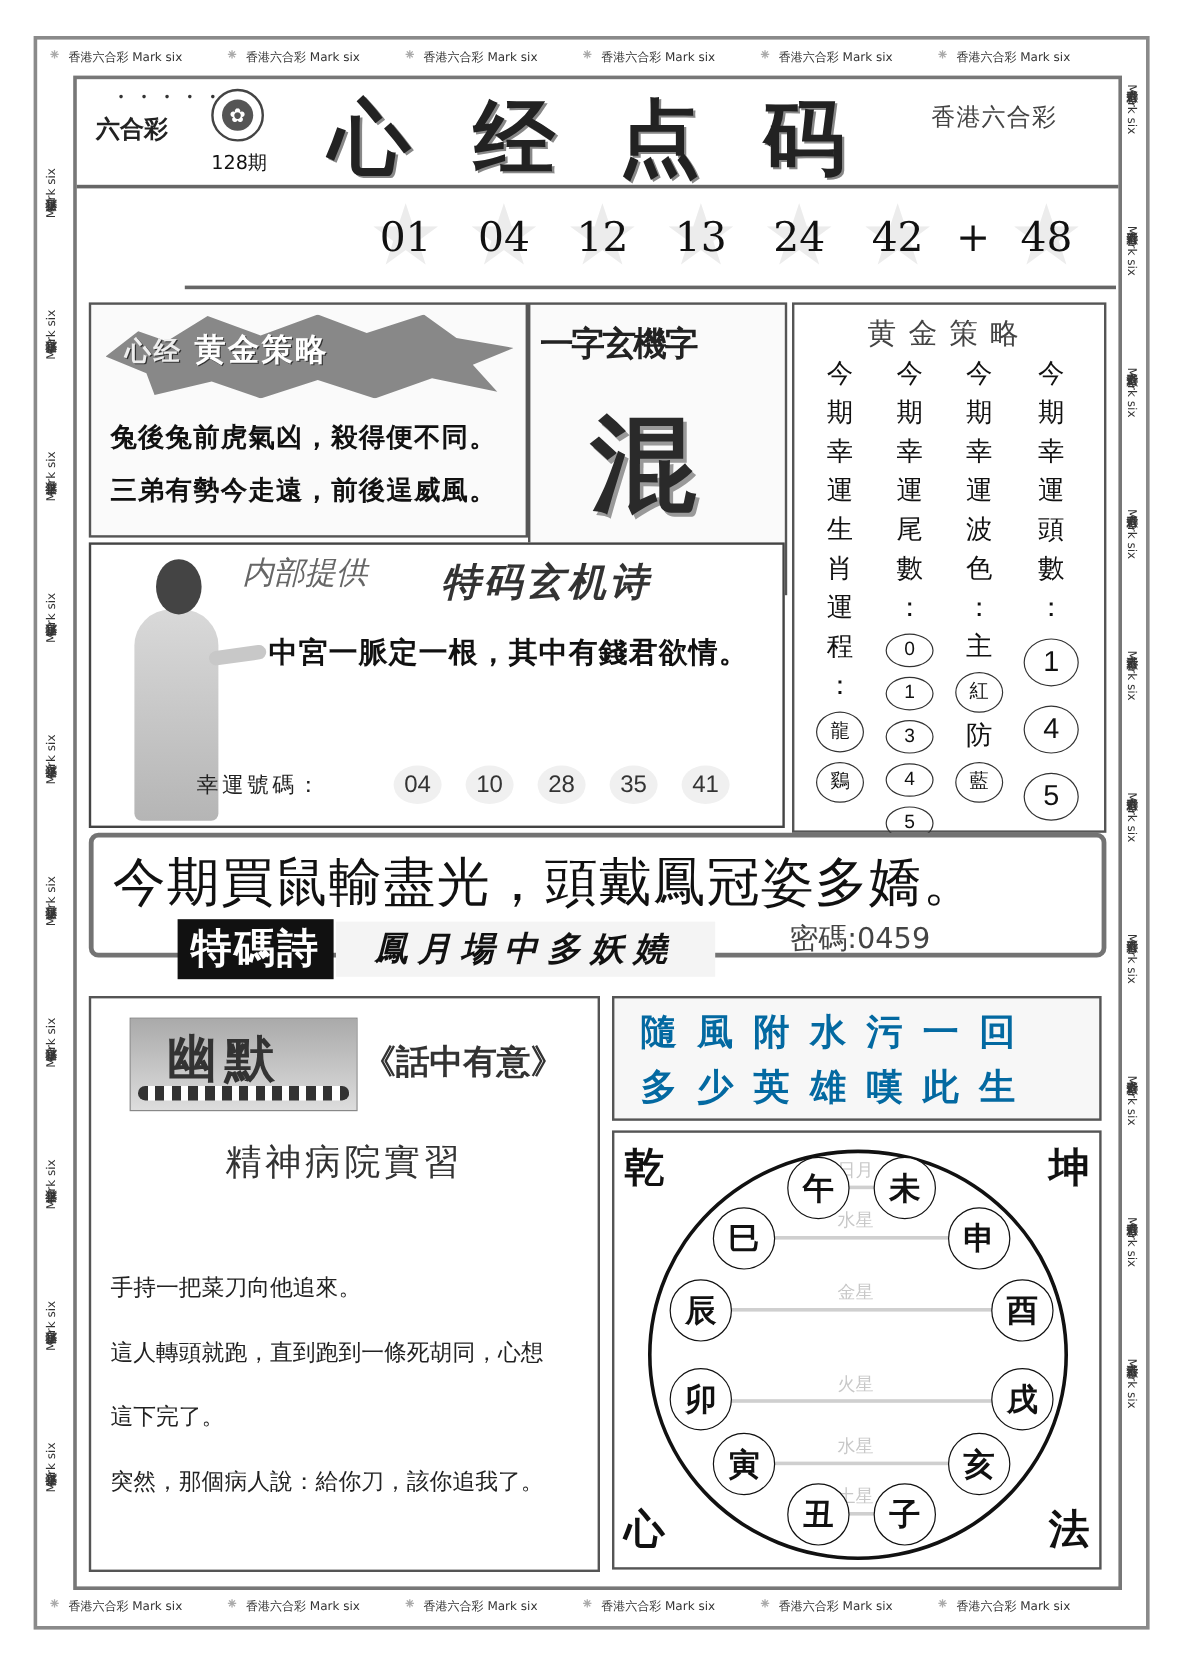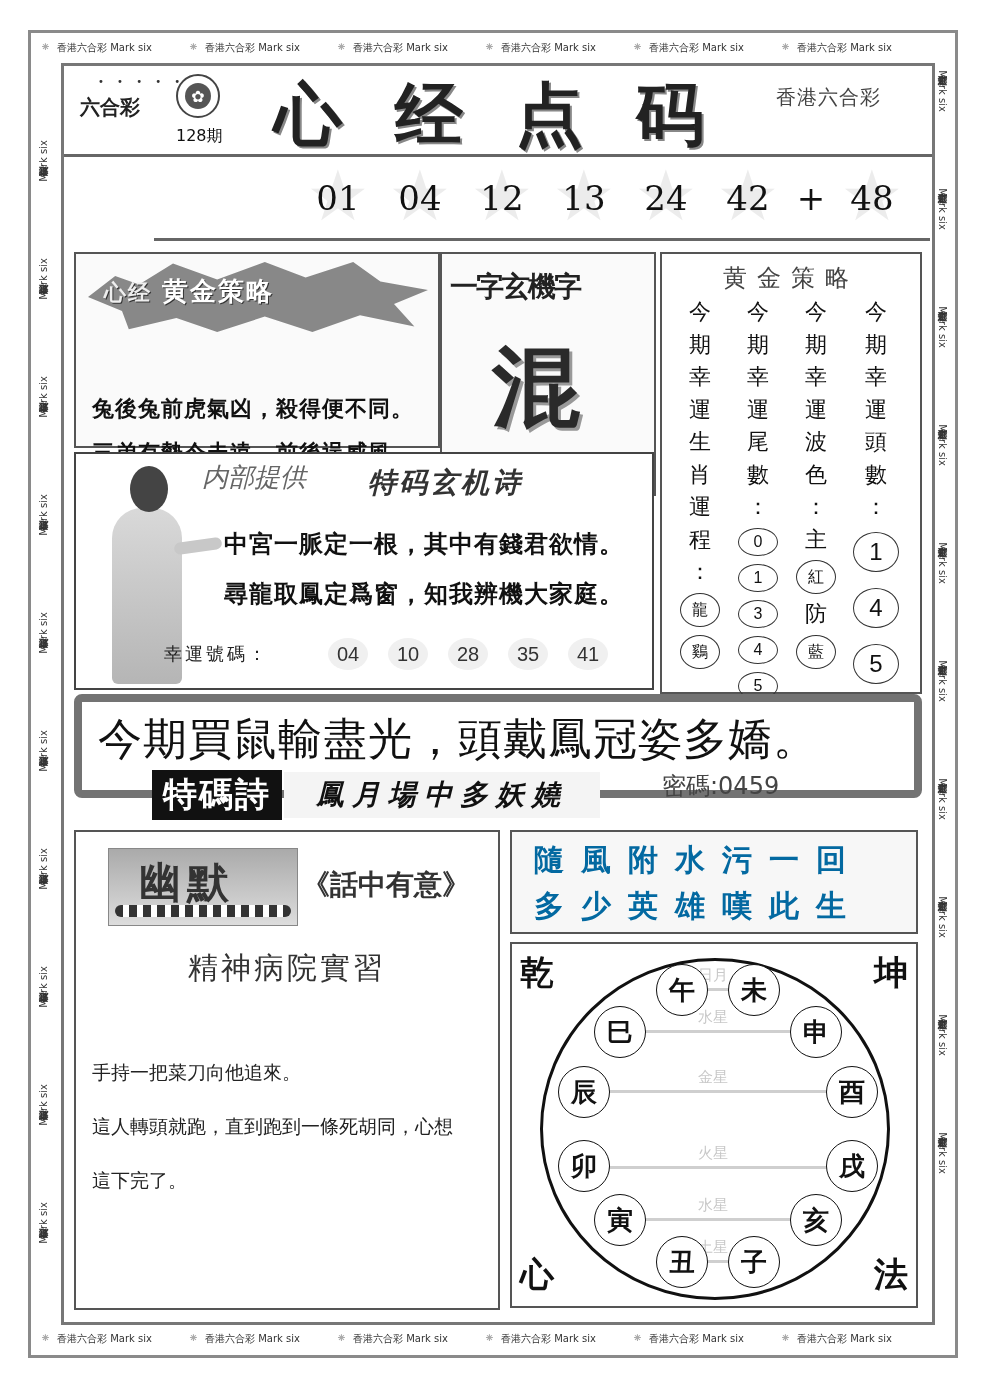--- a/index.html
+++ b/index.html
@@ -32,50 +32,50 @@
   .num::before{content:"\2605";position:absolute;left:50%;top:50%;transform:translate(-50%,-52%);font-size:70px;color:#ececec;z-index:0;}
   .num span{position:relative;z-index:1;}
   .plus{width:30px;text-align:center;margin-right:12px;}
   .numbers-rule{position:absolute;left:90px;top:172px;width:776px;height:3px;background:#666;}
   
   .box{position:absolute;border:2px solid #555;box-sizing:border-box;background:#fafafa;}
   .gold{left:10px;top:186px;width:366px;height:196px;}
   .gold-banner{position:absolute;left:12px;top:8px;width:340px;height:70px;background:#888;clip-path:polygon(0 50%,8% 20%,15% 32%,25% 2%,38% 25%,52% 0,64% 22%,78% 0,86% 28%,100% 40%,90% 60%,96% 92%,80% 76%,66% 100%,52% 78%,38% 100%,26% 80%,12% 96%,10% 70%);}
   .gold-banner-text{position:absolute;left:28px;top:20px;font-size:26px;color:#fff;font-weight:bold;text-shadow:1px 1px 0 #333;letter-spacing:2px;}
   .gold-banner-text .small{font-size:22px;color:#eee;margin-right:10px;}
-  .gold-line{position:absolute;left:16px;font-family:"DejaVu Serif",serif;font-size:22px;font-weight:bold;color:#111;letter-spacing:1px;margin-top:44px;}
+  .gold-line{position:absolute;left:16px;font-family:"DejaVu Serif",serif;font-size:22px;font-weight:bold;color:#111;letter-spacing:1px;}
   .gold-line.l1{top:96px;}
   .gold-line.l2{top:140px;}
   .mystic{left:376px;top:186px;width:216px;height:244px;}
   .mystic-title{position:absolute;left:8px;top:14px;font-size:28px;font-weight:bold;color:#222;letter-spacing:-2px;}
   .mystic-char{position:absolute;left:50px;top:74px;font-size:88px;font-weight:bold;color:#2a2a2a;text-shadow:3px 3px 0 #999;}
   
   .column{left:596px;top:186px;width:262px;height:442px;border:2px solid #555;background:#fff;}
   .col-title{position:absolute;left:0;top:8px;width:100%;text-align:center;font-family:"DejaVu Serif",serif;font-size:24px;color:#444;letter-spacing:10px;}
   .col{position:absolute;top:42px;width:40px;display:flex;flex-direction:column;align-items:center;font-family:"DejaVu Serif",serif;font-size:22px;line-height:32.5px;color:#111;}
   .pill{display:inline-flex;align-items:center;justify-content:center;border:1.5px solid #333;border-radius:50%;font-family:"Liberation Sans",sans-serif;font-size:16px;line-height:1;}
   .pill.sm{width:38px;height:26px;margin:4px 0;}
   .pill.md{width:38px;height:32px;margin:4px 0;}
   .pill.lg{width:44px;height:38px;font-size:24px;margin:8px 0;}
   
   .poem{left:10px;top:386px;width:580px;height:238px;border:2px solid #444;background:#fff;}
   .girl{position:absolute;left:6px;top:6px;width:130px;height:226px;}
   .girl-head{position:absolute;left:48px;top:6px;width:38px;height:46px;border-radius:50%;background:#444;}
   .girl-body{position:absolute;left:30px;top:48px;width:70px;height:176px;background:linear-gradient(#d9d9d9,#b5b5b5);border-radius:30px 30px 6px 6px;}
   .girl-arm{position:absolute;left:92px;top:80px;width:48px;height:12px;background:#c8c8c8;border-radius:6px;transform:rotate(-8deg);}
   .poem-sub{position:absolute;left:126px;top:6px;font-size:26px;font-style:italic;color:#666;}
-  .poem-title{position:absolute;left:292px;top:10px;font-size:28px;font-weight:bold;font-style:italic;color:#333;letter-spacing:3px;}
+  .poem-title{position:absolute;left:292px;top:10px;font-size:32px;font-weight:bold;font-style:italic;color:#333;letter-spacing:3px;}
   .poem-line{position:absolute;left:148px;font-family:Liberation Sans, sans-serif;font-size:24px;font-weight:bold;color:#111;letter-spacing:1px;}
   .poem-line.l1{top:74px;}
   .poem-line.l2{top:124px;}
   .lucky-label{position:absolute;left:88px;top:188px;font-family:"DejaVu Serif",serif;font-size:18px;color:#222;letter-spacing:3px;}
   .lucky-nums{position:absolute;left:252px;top:184px;display:flex;}
   .lucky-num{width:40px;height:32px;margin-right:20px;border-radius:50%;background:#f0f0f0;display:flex;align-items:center;justify-content:center;font-family:"Liberation Sans",sans-serif;font-size:20px;color:#333;}
   
-  .banner{left:10px;top:628px;width:848px;height:104px;border:8px solid #737373;border-radius:8px;background:#fff;}
+  .banner{left:10px;top:628px;width:848px;height:104px;border:4px solid #737373;border-radius:8px;background:#fff;}
   .banner-line{position:absolute;left:16px;top:8px;font-size:44px;color:#111;letter-spacing:1px;}
   .tm-label{position:absolute;left:70px;top:68px;width:130px;height:50px;background:#111;color:#fff;font-size:34px;font-weight:bold;display:flex;align-items:center;justify-content:center;letter-spacing:2px;}
   .tm-poem{position:absolute;left:202px;top:70px;width:316px;height:46px;background:#f4f4f4;display:flex;align-items:center;justify-content:center;font-family:"DejaVu Serif",serif;font-size:28px;font-weight:bold;font-style:italic;letter-spacing:8px;color:#111;}
   .secret{position:absolute;left:580px;top:68px;font-size:24px;color:#444;}
   
   .humor{left:10px;top:764px;width:426px;height:480px;border:2px solid #555;background:#fff;}
   .humor-logo{position:absolute;left:32px;top:16px;width:188px;height:76px;background:linear-gradient(#aaa,#ddd);border:1px solid #888;}
   .humor-logo-text{position:absolute;left:30px;top:6px;font-size:42px;font-weight:bold;color:#333;letter-spacing:6px;}
   .humor-logo-wave{position:absolute;left:6px;top:56px;width:176px;height:12px;background:repeating-linear-gradient(90deg,#333 0 8px,#fff 8px 14px);border-radius:6px;}
   .humor-subtitle{position:absolute;left:226px;top:34px;font-size:28px;font-weight:bold;color:#333;}
@@ -282,21 +282,20 @@
 
     <div class="box poem">
       <div class="girl">
         <div class="girl-body"></div>
         <div class="girl-arm"></div>
         <div class="girl-head"></div>
       </div>
       <div class="poem-sub">内部提供</div>
       <div class="poem-title">特码玄机诗</div>
       <div class="poem-line l1">中宮一脈定一根，其中有錢君欲情。</div>
-      <div class="poem-line l2">尋龍取鳳定爲窗，知我辨機大家庭。</div>
       <div class="lucky-label">幸運號碼：</div>
       <div class="lucky-nums">
         <span class="lucky-num">04</span>
         <span class="lucky-num">10</span>
         <span class="lucky-num">28</span>
         <span class="lucky-num">35</span>
         <span class="lucky-num">41</span>
       </div>
     </div>
 
@@ -312,20 +311,21 @@
     <div class="box humor">
       <div class="humor-logo">
         <span class="humor-logo-text">幽默</span>
         <span class="humor-logo-wave"></span>
       </div>
       <div class="humor-subtitle">《話中有意》</div>
       <div class="humor-title">精神病院實習</div>
       <div class="humor-para" style="top:228px;">手持一把菜刀向他追來。</div>
       <div class="humor-para" style="top:282px;">這人轉頭就跑，直到跑到一條死胡同，心想</div>
       <div class="humor-para" style="top:336px;">這下完了。</div>
+      <div class="humor-para" style="top:390px;">突然，那個病人說：給你刀，該你追我了。</div>
     </div>
 
     <div class="box couplet">
       <div class="couplet-line l1">隨風附水污一回</div>
       <div class="couplet-line l2">多少英雄嘆此生</div>
     </div>
 
     <div class="box wheel-box">
       <span class="corner" style="left:8px;top:6px;">乾</span>
       <span class="corner" style="right:8px;top:6px;">坤</span>

